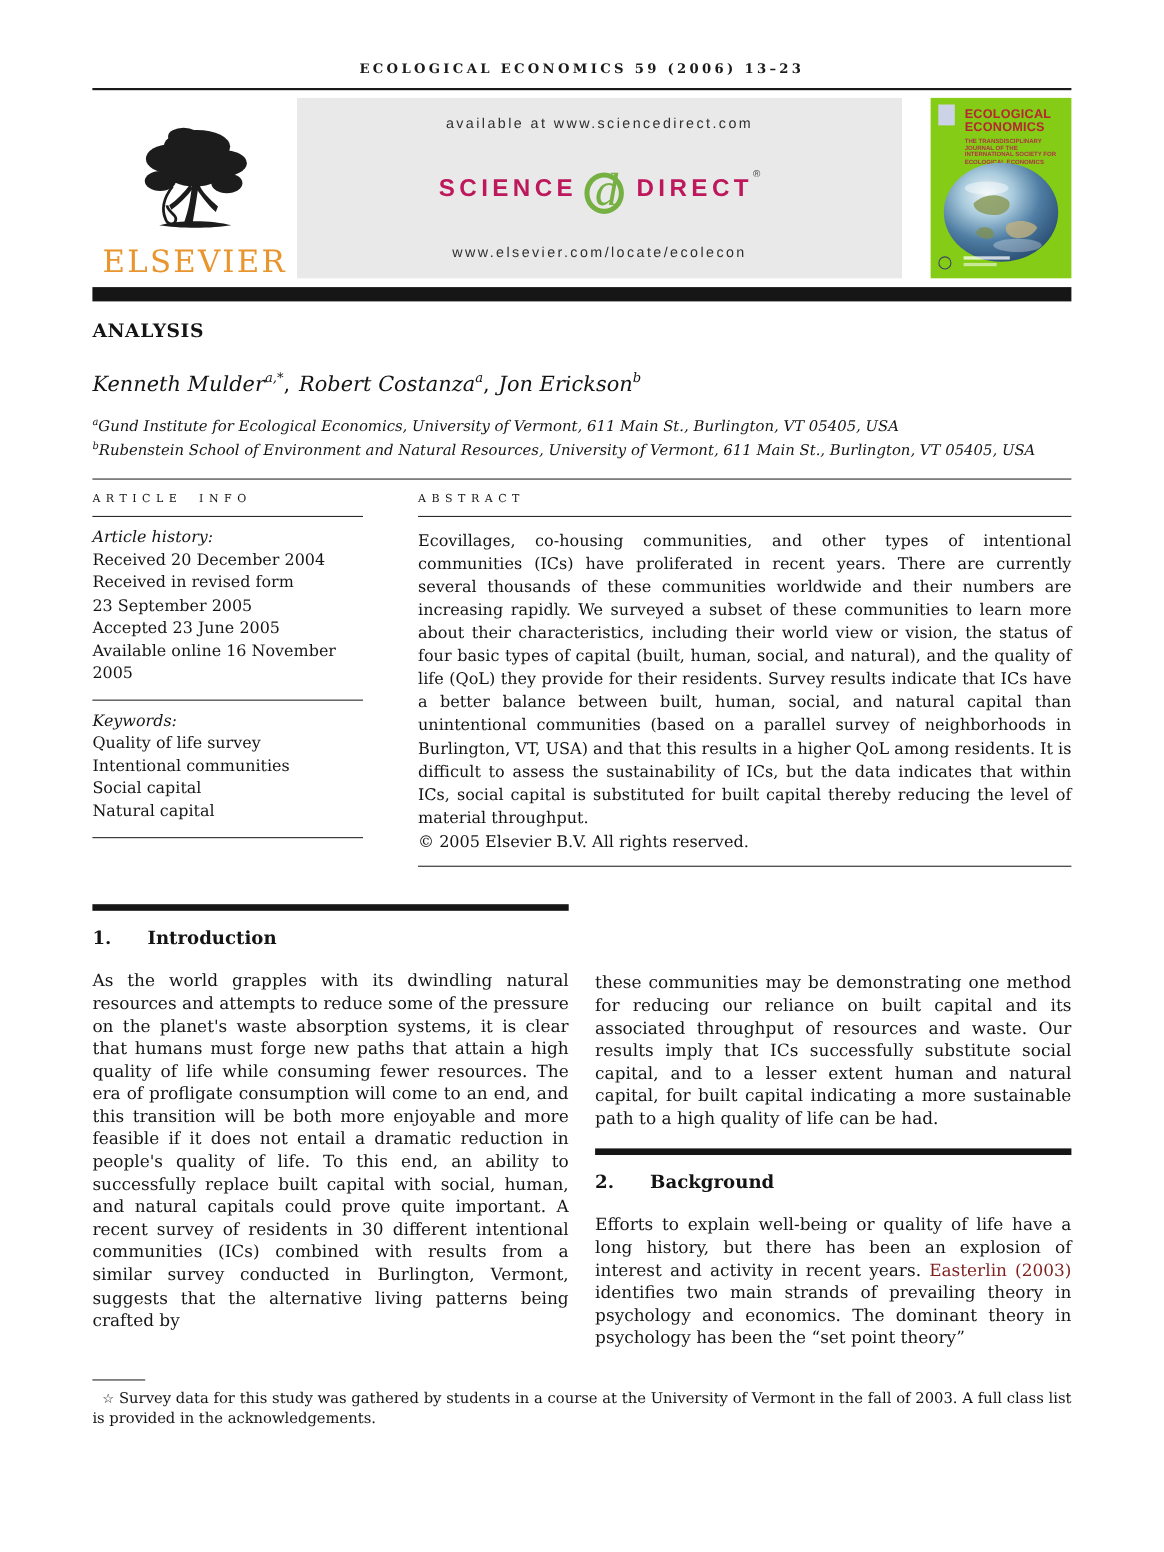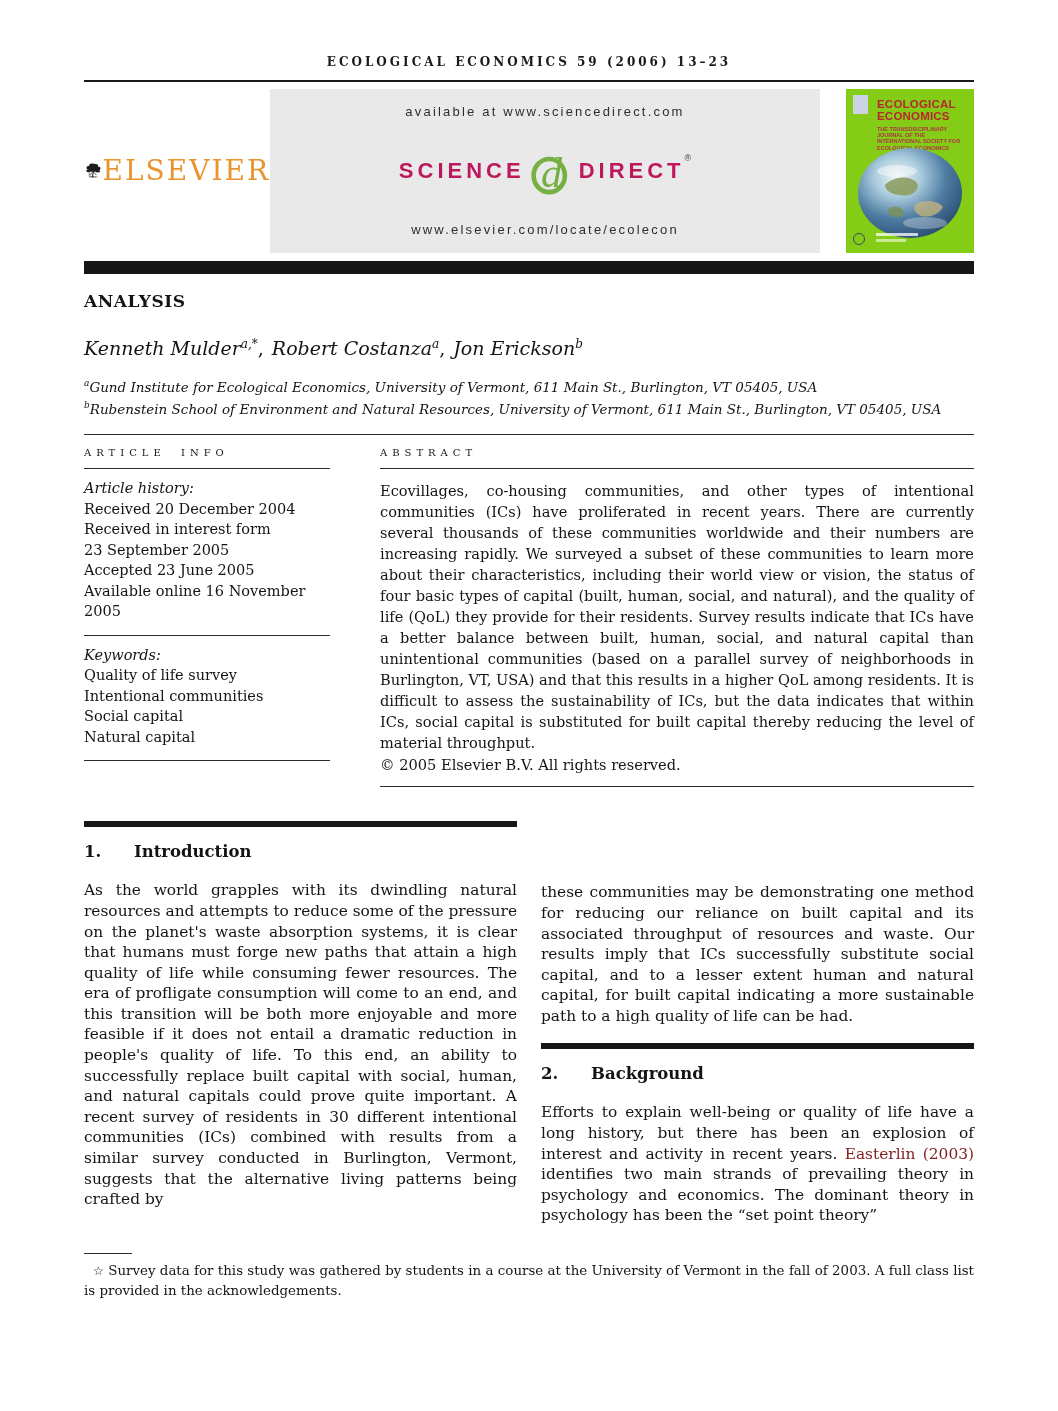--- a/index.html
+++ b/index.html
@@ -10,21 +10,21 @@
     -webkit-font-smoothing:antialiased;
   }
   .page { padding:55px 84px 0 84px; width:890px; }
 
   
   .citation { text-align:center; font-size:12px; font-weight:bold; letter-spacing:3px; color:#1a1a1a; }
   .toprule { border-top:2px solid #1a1a1a; margin-top:11px; }
 
   
   .header-band { display:flex; margin-top:7px; height:164px; }
-  .logo-col { width:186px; display:flex; flex-direction:row; align-items:center; justify-content:flex-end; }
+  .logo-col { width:186px; display:flex; flex-direction:column; align-items:center; justify-content:flex-end; }
   .tree-svg { width:126px; height:116px; }
   .elsevier-word { font-size:28px; color:#e8952e; letter-spacing:2px; line-height:30px; }
   .sd-box { flex:1; background:#e9e9e9; margin-right:26px; display:flex; flex-direction:column;
             justify-content:space-between; align-items:center; padding:15px 8px 16px; box-sizing:border-box; }
   .sd-avail, .sd-url { font-family:"Liberation Sans", sans-serif; font-size:13px; letter-spacing:2.2px; color:#2e2e2e; }
   .sd-logo-row { display:flex; align-items:center; }
   .sd-science, .sd-direct { font-family:"Liberation Sans", sans-serif; font-weight:bold; font-size:22px;
                             letter-spacing:4px; color:#be185d; }
   .sd-d { width:46px; height:52px; margin:0 4px; }
   .sd-reg { font-family:"Liberation Sans", sans-serif; font-size:9px; color:#3c3c3c; align-self:flex-start; margin-top:8px; }
@@ -173,21 +173,21 @@
 
   <div class="rule-full"></div>
 
   <div class="info-grid">
     <div class="info-col">
       <div class="col-heading">ARTICLE INFO</div>
       <div class="col-rule"></div>
       <div class="ih-block">
         <div class="ih-label">Article history:</div>
         <div>Received 20 December 2004</div>
-        <div>Received in interest form</div>
+        <div>Received in revised form</div>
         <div>23 September 2005</div>
         <div>Accepted 23 June 2005</div>
         <div>Available online 16 November 2005</div>
       </div>
       <div class="kw-block">
         <div class="ih-label">Keywords:</div>
         <div>Quality of life survey</div>
         <div>Intentional communities</div>
         <div>Social capital</div>
         <div>Natural capital</div>

